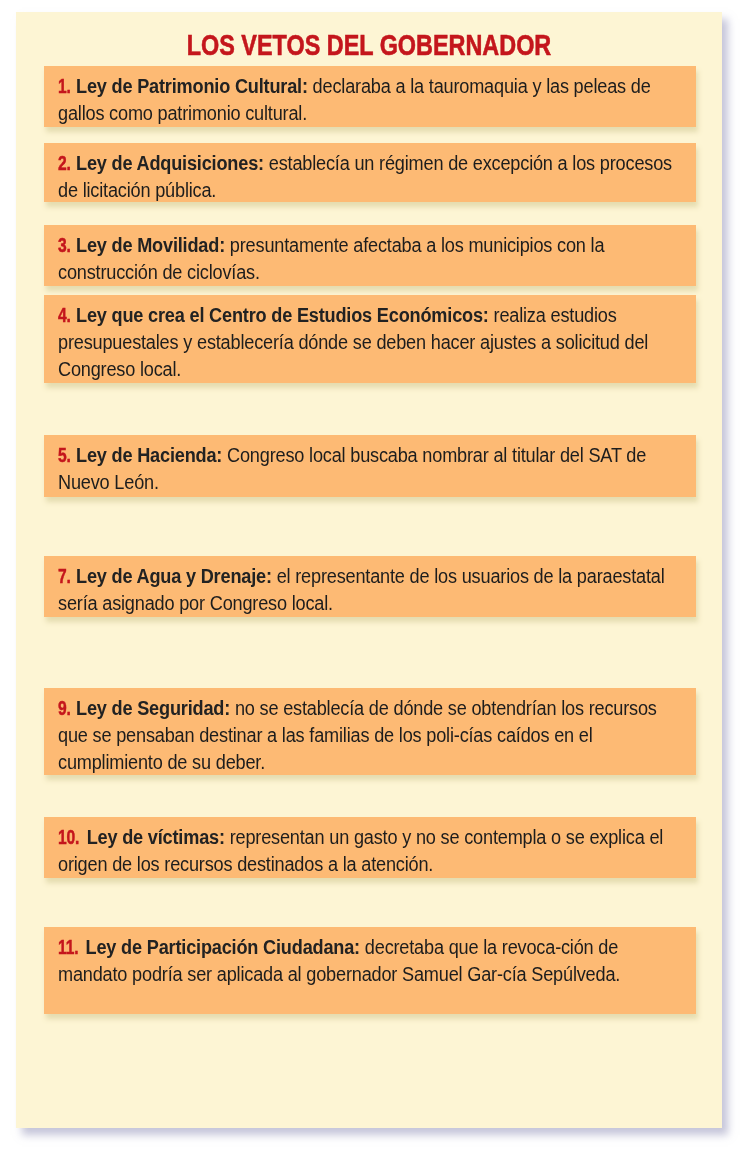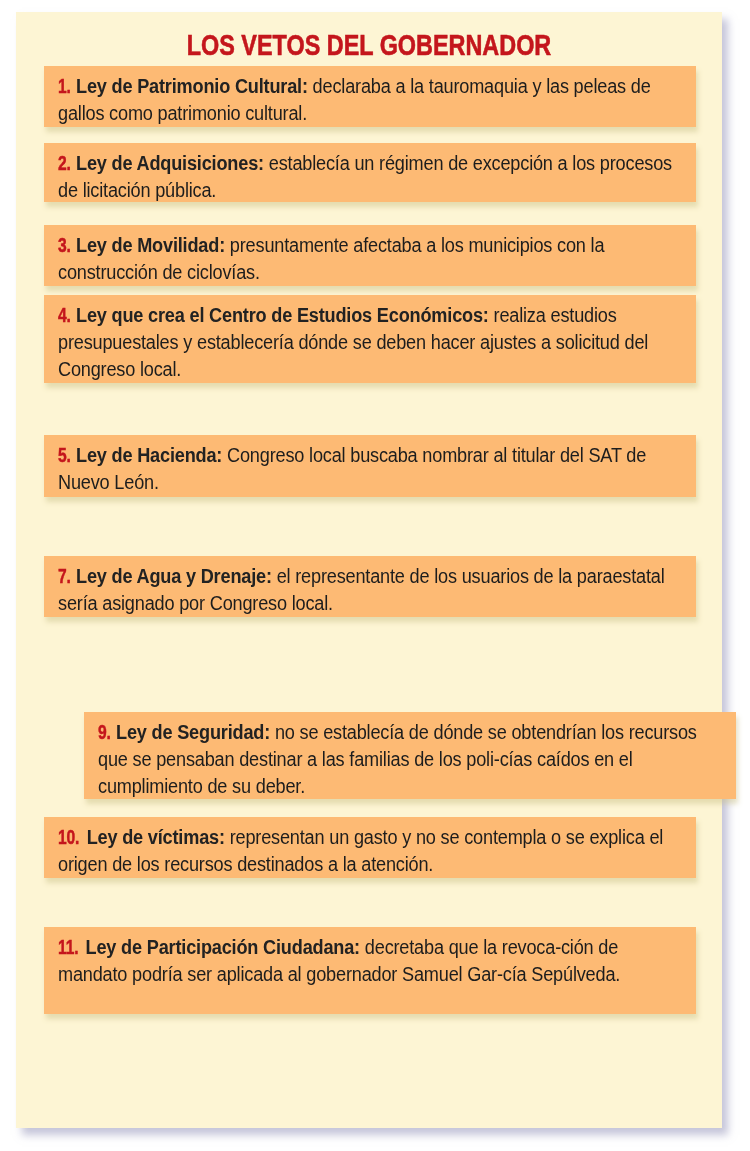--- a/index.html
+++ b/index.html
@@ -125,21 +125,21 @@
 
   <div class="card" style="top:544px;height:61px;">
     <span class="text-wrap">
       <span class="num">7.</span>
       <span class="law">Ley de Agua y Drenaje:</span>
       <span class="desc">el representante de los usuarios de la paraestatal sería asignado por Congreso local.</span>
     </span>
   </div>
 
 
-  <div class="card" style="top:700px;height:87px;margin-left:40px;">
+  <div class="card" style="top:676px;height:87px;">
     <span class="text-wrap">
       <span class="num">9.</span>
       <span class="law">Ley de Seguridad:</span>
       <span class="desc">no se establecía de dónde se obtendrían los recursos que se pensaban destinar a las familias de los poli-cías caídos en el cumplimiento de su deber.</span>
     </span>
   </div>
 
   <div class="card" style="top:805px;height:61px;">
     <span class="text-wrap">
       <span class="num">10.</span>

